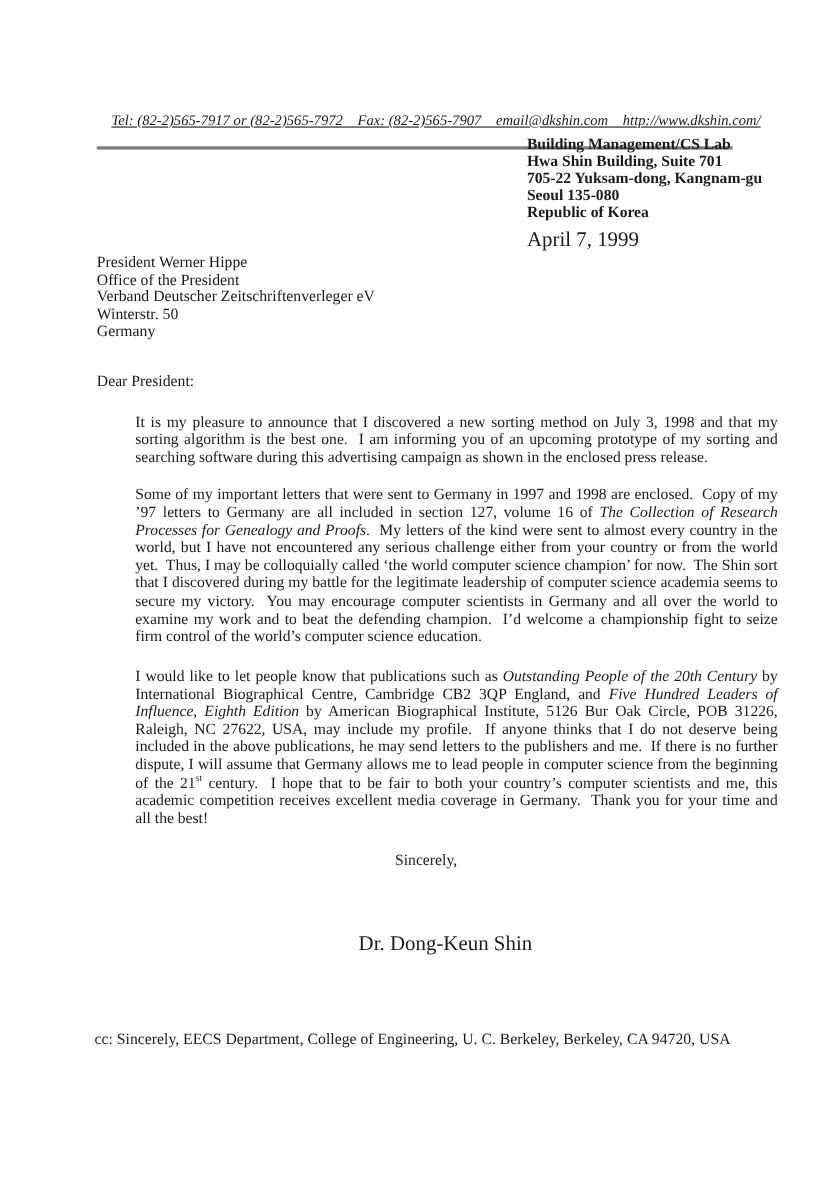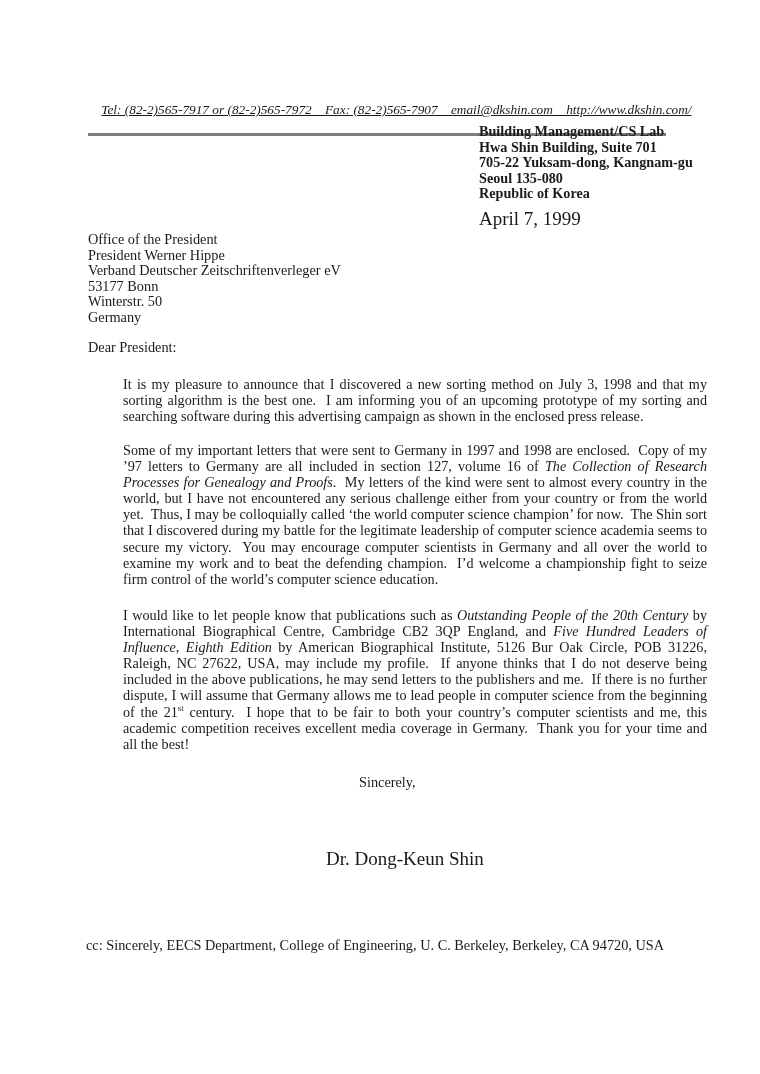--- a/index.html
+++ b/index.html
@@ -102,21 +102,21 @@
 <div class="page">
 
   <div class="contact-rule">
     <span class="u">Tel: (82-2)565-7917 or (82-2)565-7972    Fax: (82-2)565-7907    email@dkshin.com    http://www.dkshin.com/</span>
   </div>
 
   <div class="sender-block"><div>Building Management/CS Lab</div><div>Hwa Shin Building, Suite 701</div><div>705-22 Yuksam-dong, Kangnam-gu</div><div>Seoul 135-080</div><div>Republic of Korea</div></div>
 
   <div class="date-line">April 7, 1999</div>
 
-  <div class="recipient-block"><div>Office of the President</div><div>President Werner Hippe</div><div>Verband Deutscher Zeitschriftenverleger eV</div><div>53177 Bonn</div><div>Winterstr. 50</div><div>Germany</div></div>
+  <div class="recipient-block"><div>President Werner Hippe</div><div>Office of the President</div><div>Verband Deutscher Zeitschriftenverleger eV</div><div>Winterstr. 50</div><div>Germany</div></div>
 
   <div class="salutation">Dear President:</div>
 
   <div class="para para-1"><span class="n">It is my pleasure to announce that I discovered a new sorting method on July 3, 1998 and that my sorting algorithm is the best one.  I am informing you of an upcoming prototype of my sorting and searching software during this advertising campaign as shown in the enclosed press release.</span></div>
 
   <div class="para para-2"><span class="n">Some of my important letters that were sent to Germany in 1997 and 1998 are enclosed.  Copy of my ’97 letters to Germany are all included in section 127, volume 16 of </span><span class="i">The Collection of Research Processes for Genealogy and Proofs</span><span class="n">.  My letters of the kind were sent to almost every country in the world, but I have not encountered any serious challenge either from your country or from the world yet.  Thus, I may be colloquially called ‘the world computer science champion’ for now.  The Shin sort that I discovered during my battle for the legitimate leadership of computer science academia seems to secure my victory.  You may encourage computer scientists in Germany and all over the world to examine my work and to beat the defending champion.  I’d welcome a championship fight to seize firm control of the world’s computer science education.</span></div>
 
   <div class="para para-3"><span class="n">I would like to let people know that publications such as </span><span class="i">Outstanding People of the 20th Century</span><span class="n"> by International Biographical Centre, Cambridge CB2 3QP England, and </span><span class="i">Five Hundred Leaders of Influence</span><span class="n">, </span><span class="i">Eighth Edition</span><span class="n"> by American Biographical Institute, 5126 Bur Oak Circle, POB 31226, Raleigh, NC 27622, USA, may include my profile.  If anyone thinks that I do not deserve being included in the above publications, he may send letters to the publishers and me.  If there is no further dispute, I will assume that Germany allows me to lead people in computer science from the beginning of the 21</span><span class="sup">st</span><span class="n"> century.  I hope that to be fair to both your country’s computer scientists and me, this academic competition receives excellent media coverage in Germany.  Thank you for your time and all the best!</span></div>
 
   <div class="closing">Sincerely,</div>

